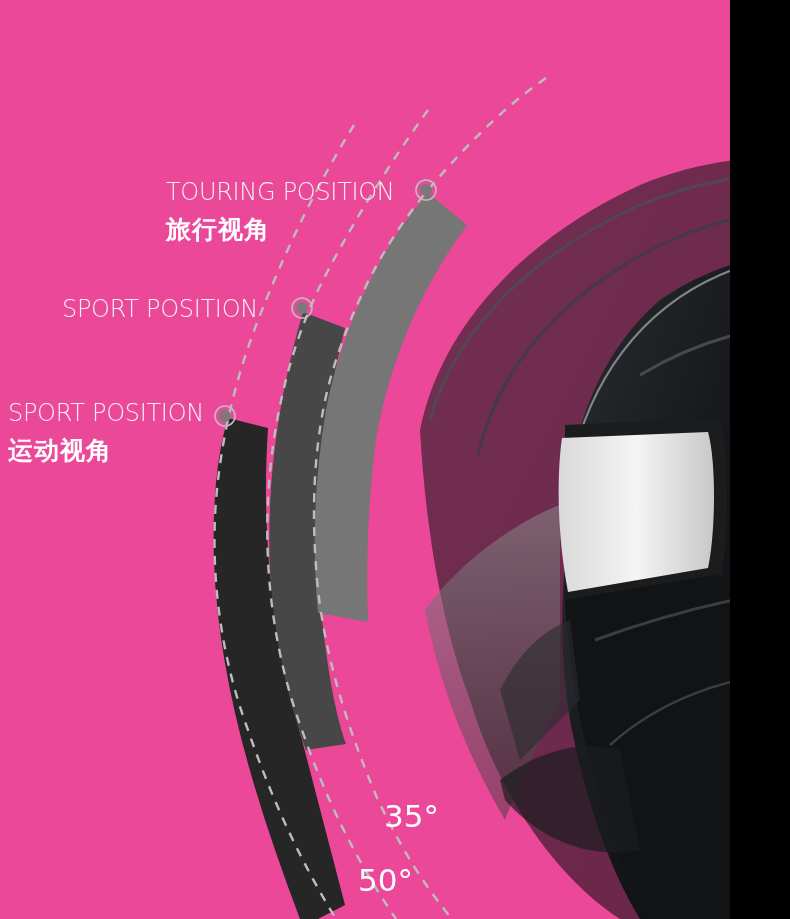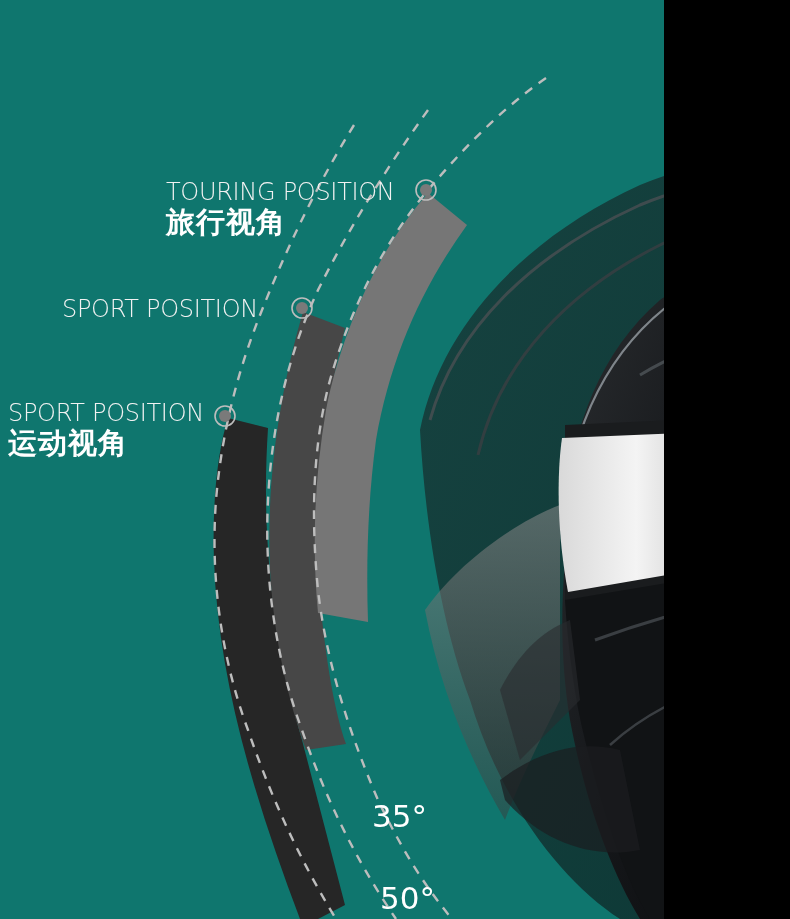--- a/index.html
+++ b/index.html
@@ -1,21 +1,21 @@
 <!DOCTYPE html>
 <html><head>
 <meta charset="utf-8">
 <style>
   html, body { margin:0; padding:0; background:#000; }
-  .stage { position:relative; width:664px; height:919px; overflow:hidden; background:#0f766e;
+  .stage { position:relative; width:730px; height:919px; overflow:hidden; background:#ec4899;
            font-family:"Liberation Sans", "DejaVu Sans", sans-serif; color:#fff; }
   svg.art { position:absolute; left:0; top:0; width:790px; height:919px; }
   .label { position:absolute; white-space:nowrap; }
   .label .en { font-family:"DejaVu Sans", sans-serif; font-weight:200; font-size:24px; letter-spacing:-0.3px; color:#f2f2f2; line-height:26px; }
-  .label .cn { font-family:"DejaVu Sans", sans-serif; font-weight:bold; font-size:29px; color:#fff; line-height:34px; letter-spacing:1px; }
+  .label .cn { font-family:"DejaVu Sans", sans-serif; font-weight:bold; font-size:25px; color:#fff; line-height:34px; margin-top:8px; letter-spacing:1px; }
   .deg { position:absolute; font-family:"DejaVu Sans", sans-serif; font-size:31px; color:#fff; }
 </style>
 </head>
 <body>
 
 <div class="stage">
 
   <svg class="art" viewBox="0 0 790 919">
     <defs>
       <linearGradient id="shell" x1="0" y1="0" x2="1" y2="1">
@@ -101,16 +101,16 @@
 
   <div class="label" style="left:62px; top:296px;">
     <div class="en">SPORT POSITION</div>
   </div>
 
   <div class="label" style="left:8px; top:400px;">
     <div class="en">SPORT POSITION</div>
     <div class="cn">运动视角</div>
   </div>
 
-  <div class="deg" style="left:372px; top:798px;">35°</div>
-  <div class="deg" style="left:380px; top:862px;margin-top:18px;">50°</div>
+  <div class="deg" style="left:384px; top:798px;">35°</div>
+  <div class="deg" style="left:358px; top:862px;">50°</div>
 
 </div>
 
 </body></html>

